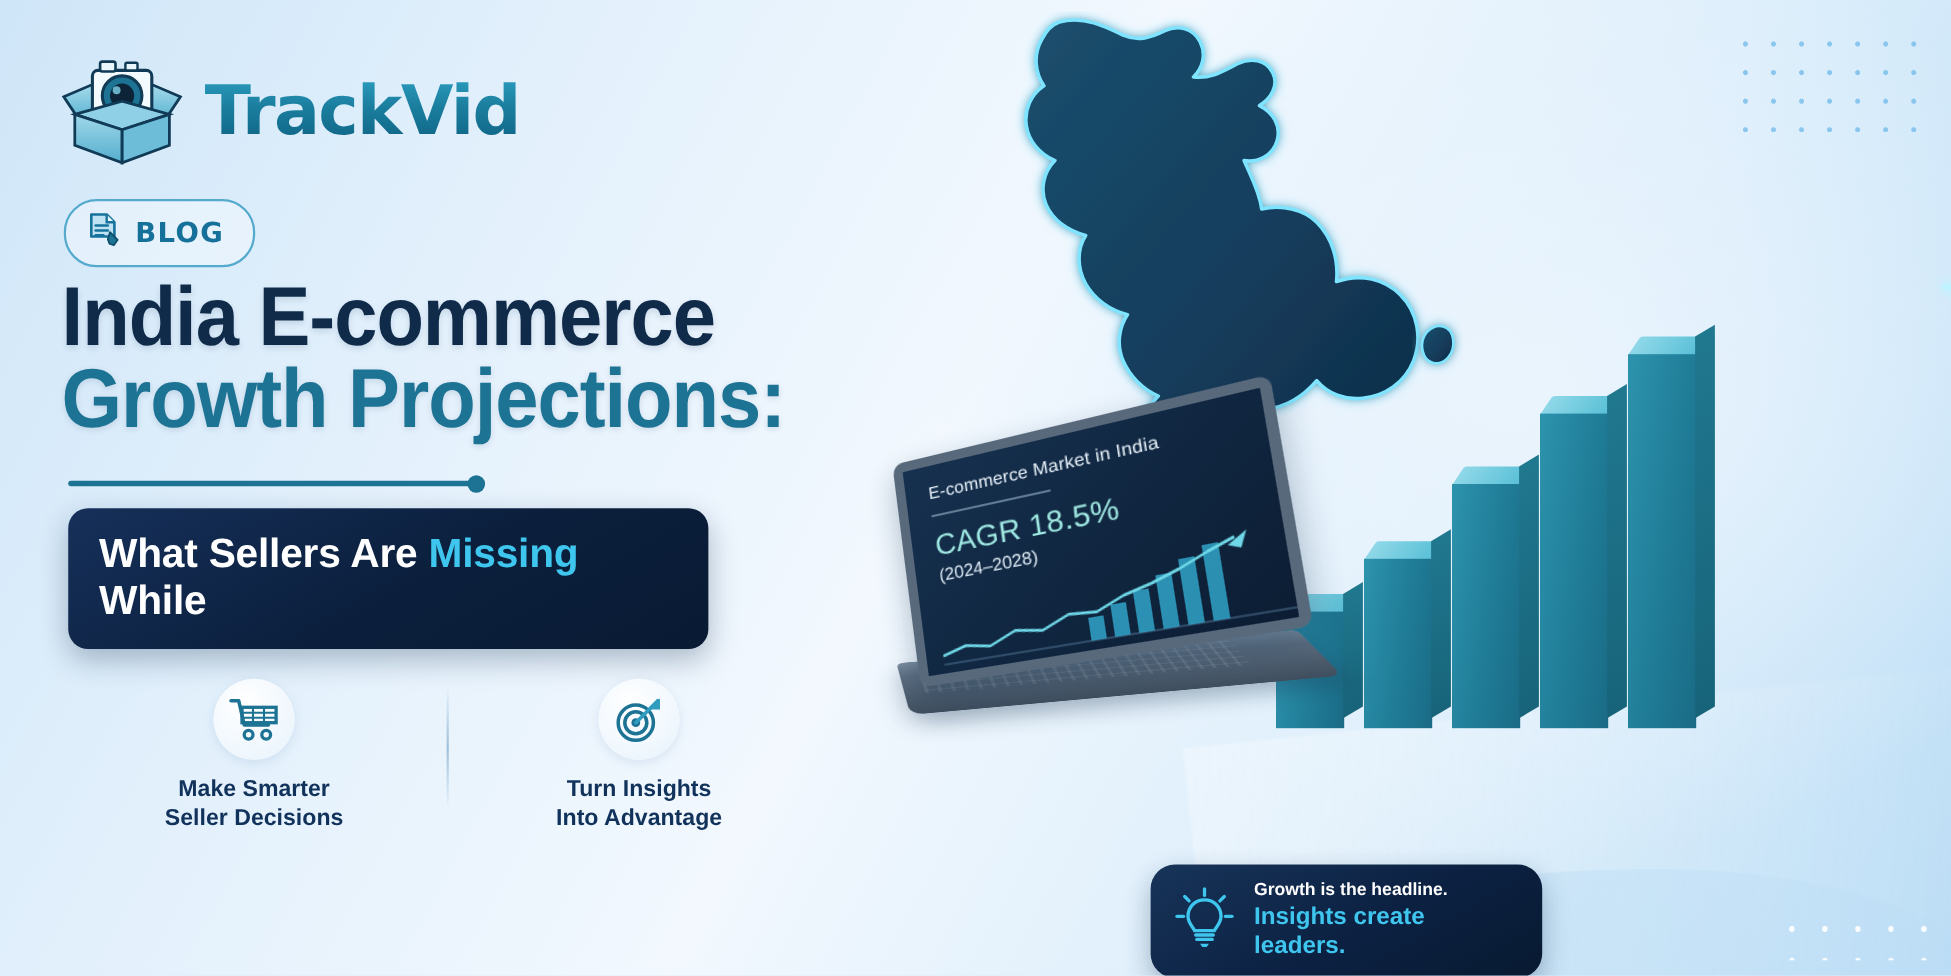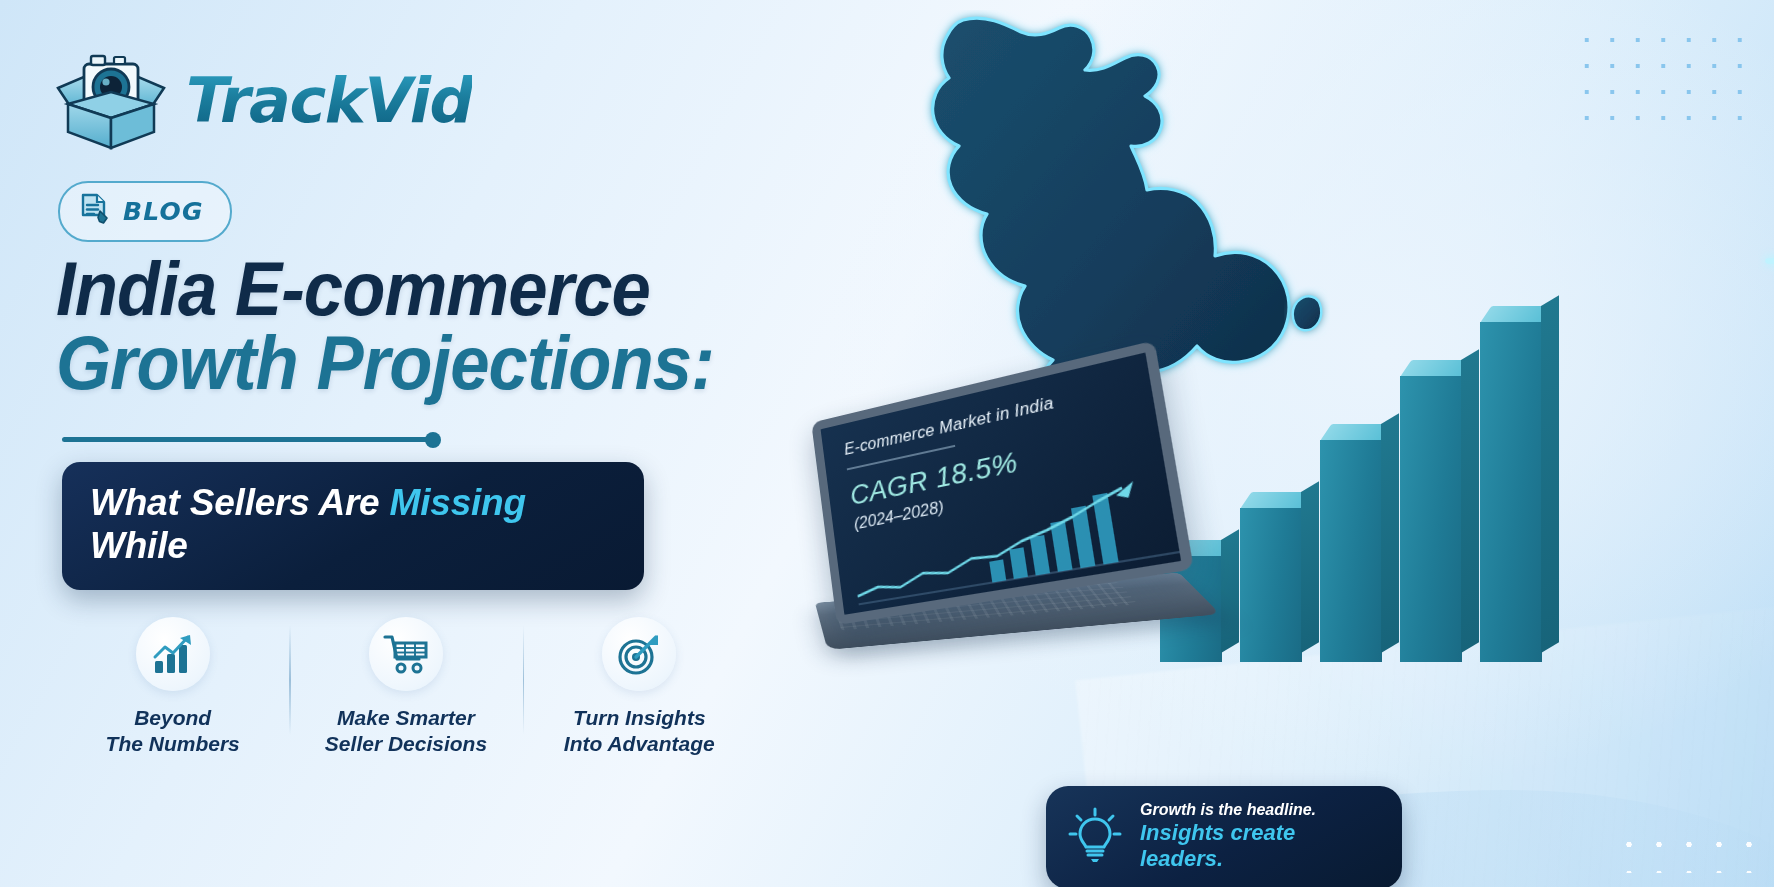--- a/index.html
+++ b/index.html
@@ -9,21 +9,20 @@
     background:#dfeefb;
     position:relative;
   }
   .banner {
     position:absolute; inset:0;
     width:1774px; height:887px;
     background:
       radial-gradient(ellipse 900px 700px at 78% 40%, #eaf4fd 0%, rgba(234,244,253,0) 62%),
       linear-gradient(118deg, #cfe6f8 0%, #e4f1fc 26%, #f2f8fe 48%, #dceefb 72%, #b9dcf5 100%);
     overflow:hidden;
-    font-style:italic;
   }
   
   .sweep1 {
     position:absolute; left:1090px; top:640px; width:760px; height:320px;
     background:linear-gradient(100deg, rgba(255,255,255,0.30), rgba(255,255,255,0));
     transform:rotate(-6deg); filter:blur(1px);
   }
   .sweep2 {
     position:absolute; left:980px; top:790px; width:880px; height:200px;
     background:linear-gradient(90deg, rgba(168,210,240,0.45), rgba(190,222,245,0.1));
@@ -246,37 +245,20 @@
     </h1>
 
     <div class="divider"></div>
 
     <div class="subbox">
       <p><span>What Sellers Are </span><span class="hl">Missing</span><span> While</span></p>
     </div>
 
     <div class="features">
 
-      <div class="feature">
-        <div class="fic">
-          <svg width="44" height="42" viewBox="0 0 44 42">
-            <g fill="#1d7394">
-              <rect x="4" y="28" width="8" height="12" rx="1.5"></rect>
-              <rect x="16" y="21" width="8" height="19" rx="1.5"></rect>
-              <rect x="28" y="12" width="8" height="28" rx="1.5"></rect>
-            </g>
-            <polyline points="4,24 14,14 22,20 37,4" fill="none" stroke="#2f9cc0" stroke-width="3" stroke-linecap="round" stroke-linejoin="round"></polyline>
-            <polygon points="39,2 40,12 29,5" fill="#2f9cc0"></polygon>
-          </svg>
-        </div>
-        <div class="flabel">
-          <div>Beyond</div>
-            <div>The Numbers</div>
-        </div>
-      </div>
 
 
       <div class="feature">
         <div class="fic">
           <svg width="46" height="42" viewBox="0 0 46 42">
             <path d="M2 4h7l5 22h22" fill="none" stroke="#1d7394" stroke-width="3.2" stroke-linecap="round" stroke-linejoin="round"></path>
             <rect x="12" y="10" width="31" height="14" fill="none" stroke="#1d7394" stroke-width="3"></rect>
             <g stroke="#1d7394" stroke-width="1.9">
               <line x1="12" y1="15" x2="43" y2="15"></line>
                 <line x1="12" y1="19.5" x2="43" y2="19.5"></line>

